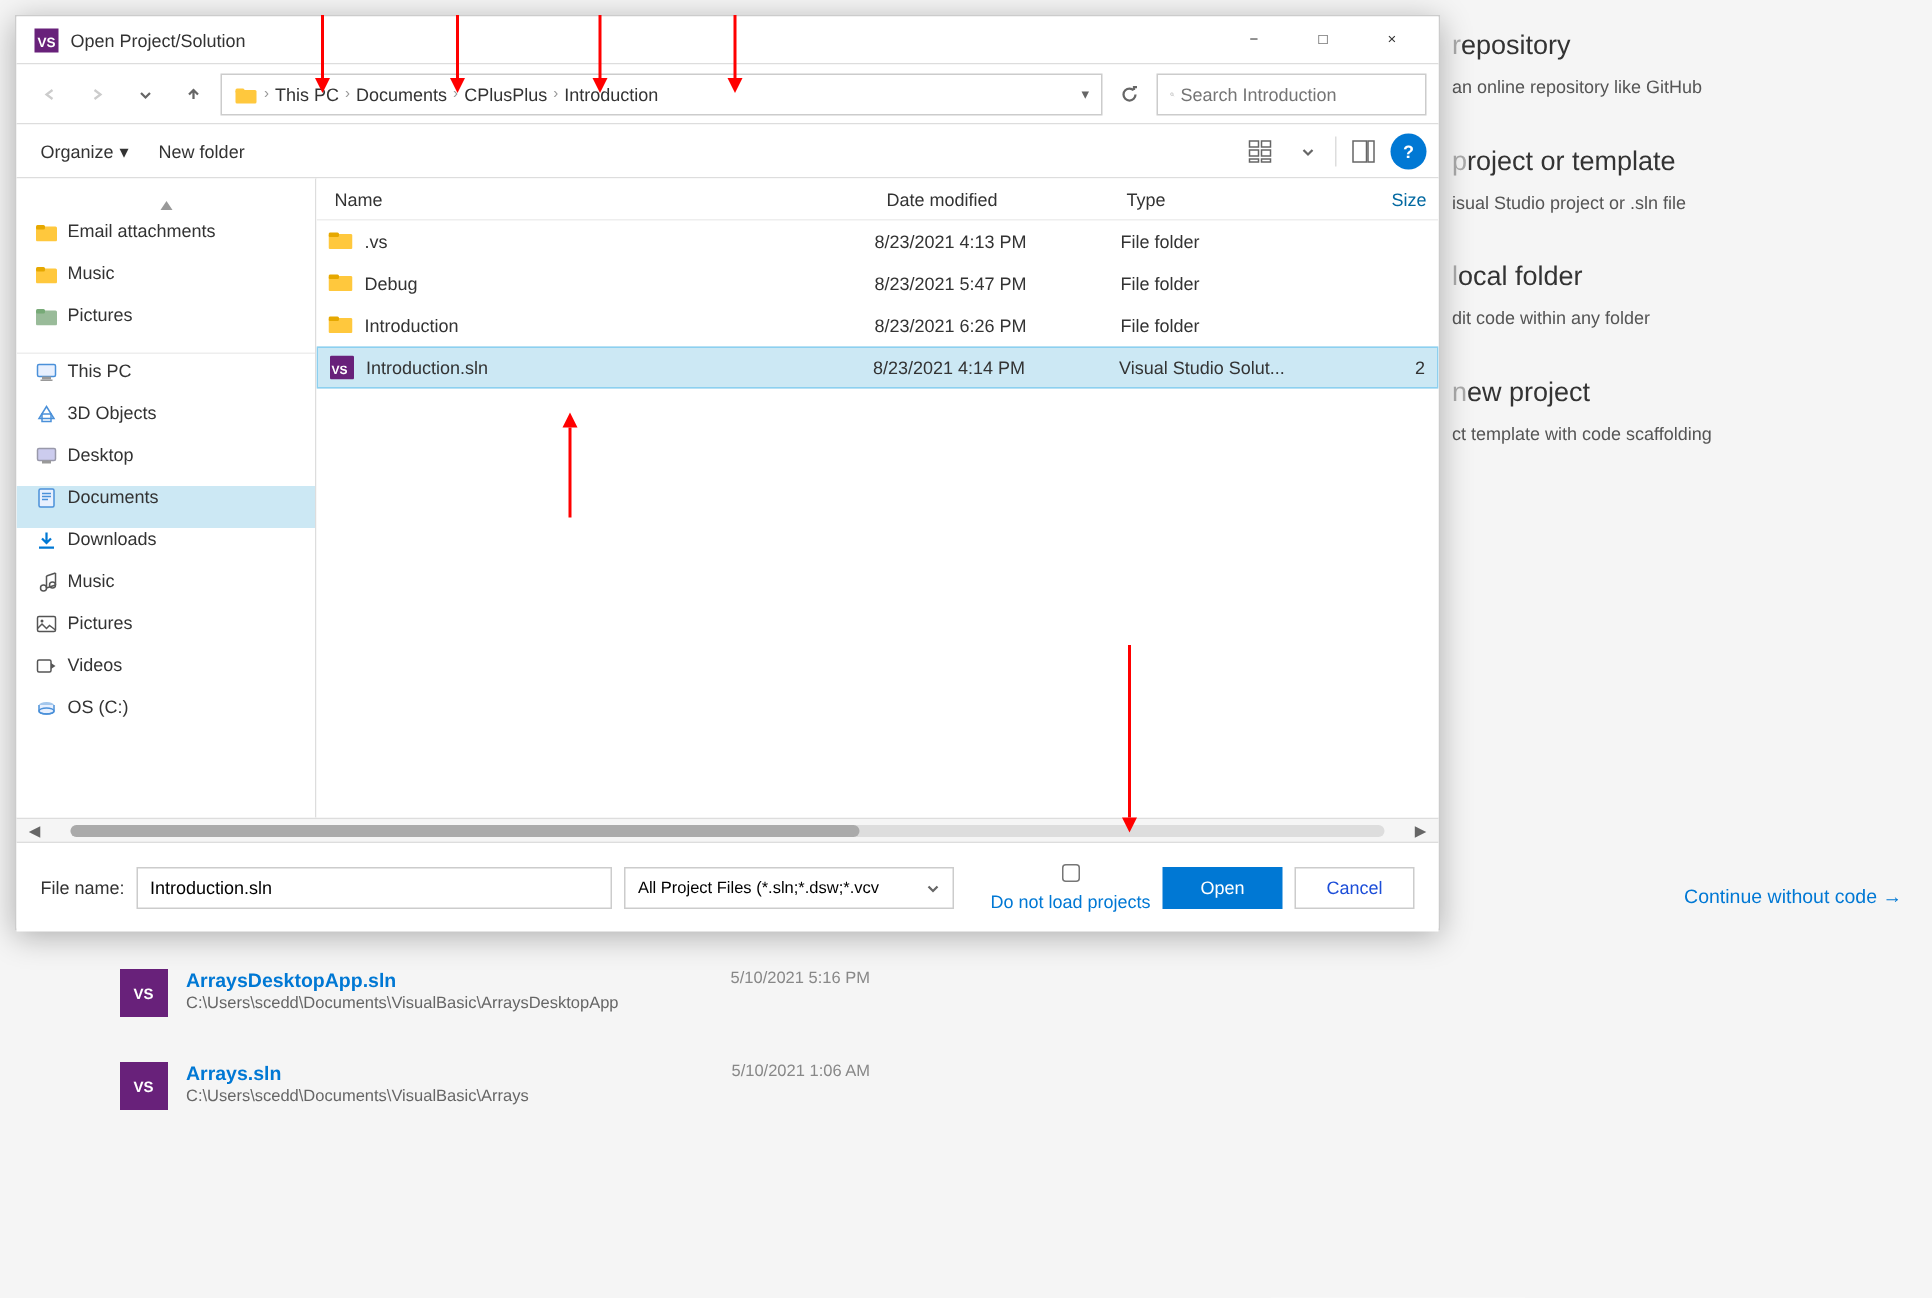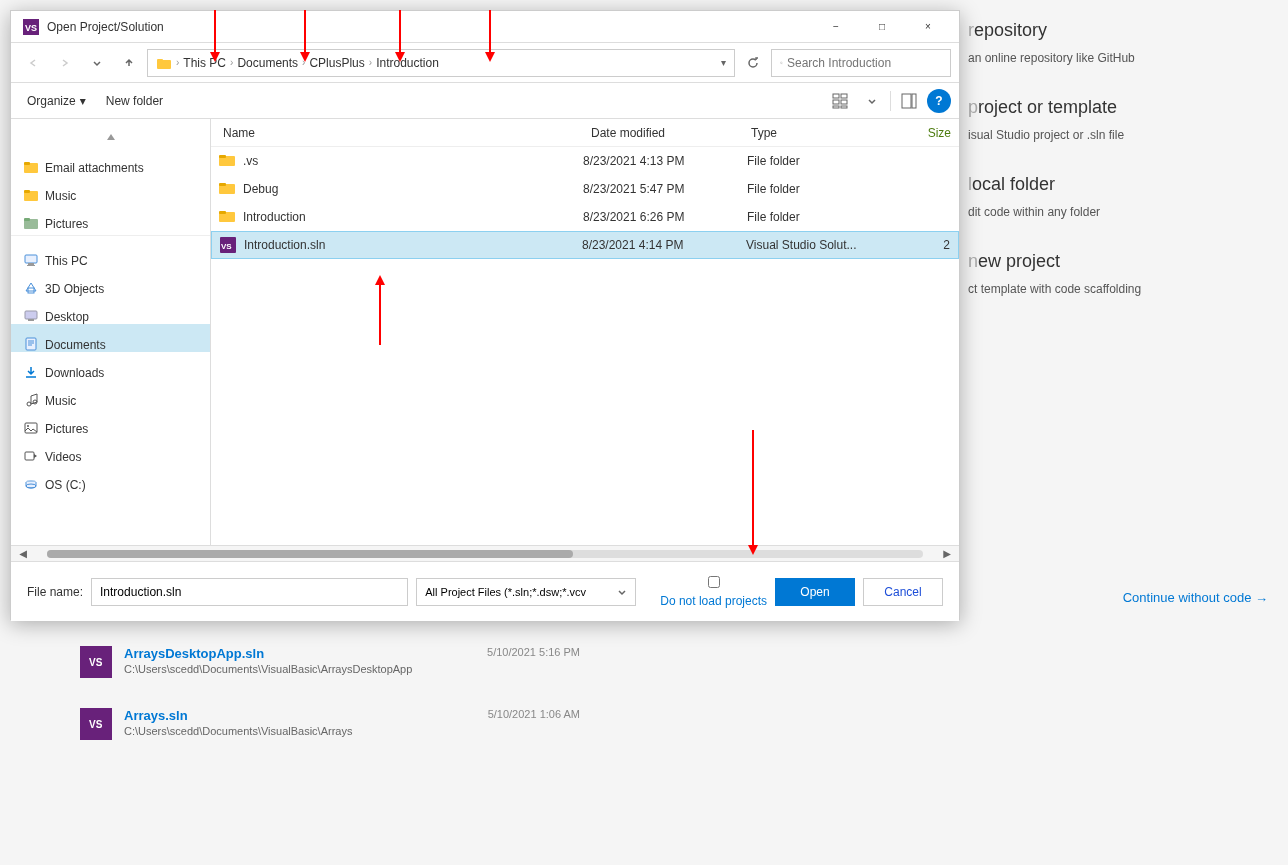--- a/index.html
+++ b/index.html
@@ -337,21 +337,21 @@
     .dialog-sidebar {
       width: 200px;
       border-right: 1px solid #ddd;
       background: white;
       padding: 8px 0;
       overflow-y: auto;
     }
 
     .sidebar-item {
       display: flex;
-      align-items: flex-end;
+      align-items: flex-start;
       height: 28px;
       padding: 0 12px;
       cursor: pointer;
       gap: 6px;
       font-size: 12px;
       color: #333;
     }
     .sidebar-item.active { background: #cce8f4; }
 
     .sidebar-icon {
@@ -410,21 +410,21 @@
       width: 140px;
       font-size: 12px;
       color: #333;
       font-weight: 400;
       cursor: pointer;
     }
 
     .col-size {
       width: 60px;
       font-size: 12px;
-      color: #4d7c0f;
+      color: #0369a1;
       font-weight: 400;
       cursor: pointer;
       text-align: right;
     }
 
     .file-row {
       display: flex;
       align-items: center;
       height: 28px;
       padding: 0 8px;

